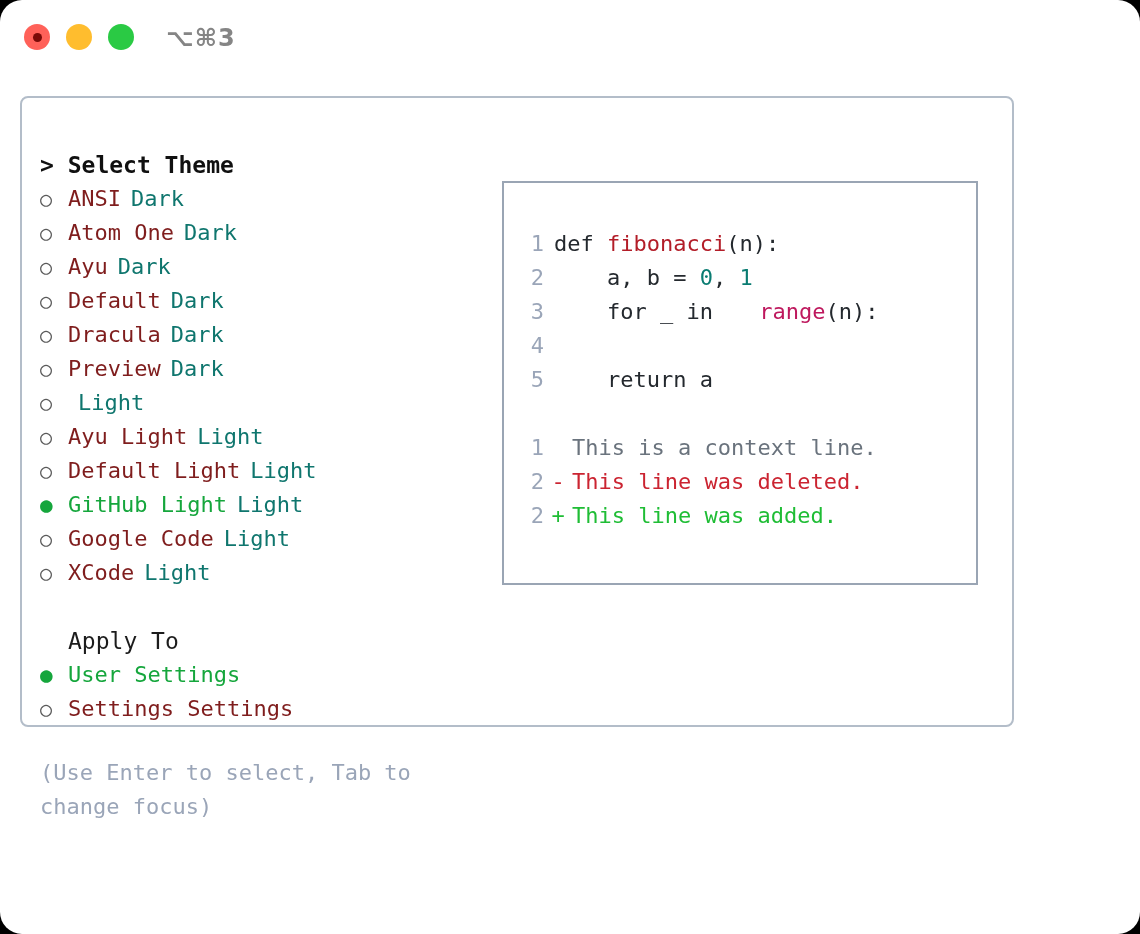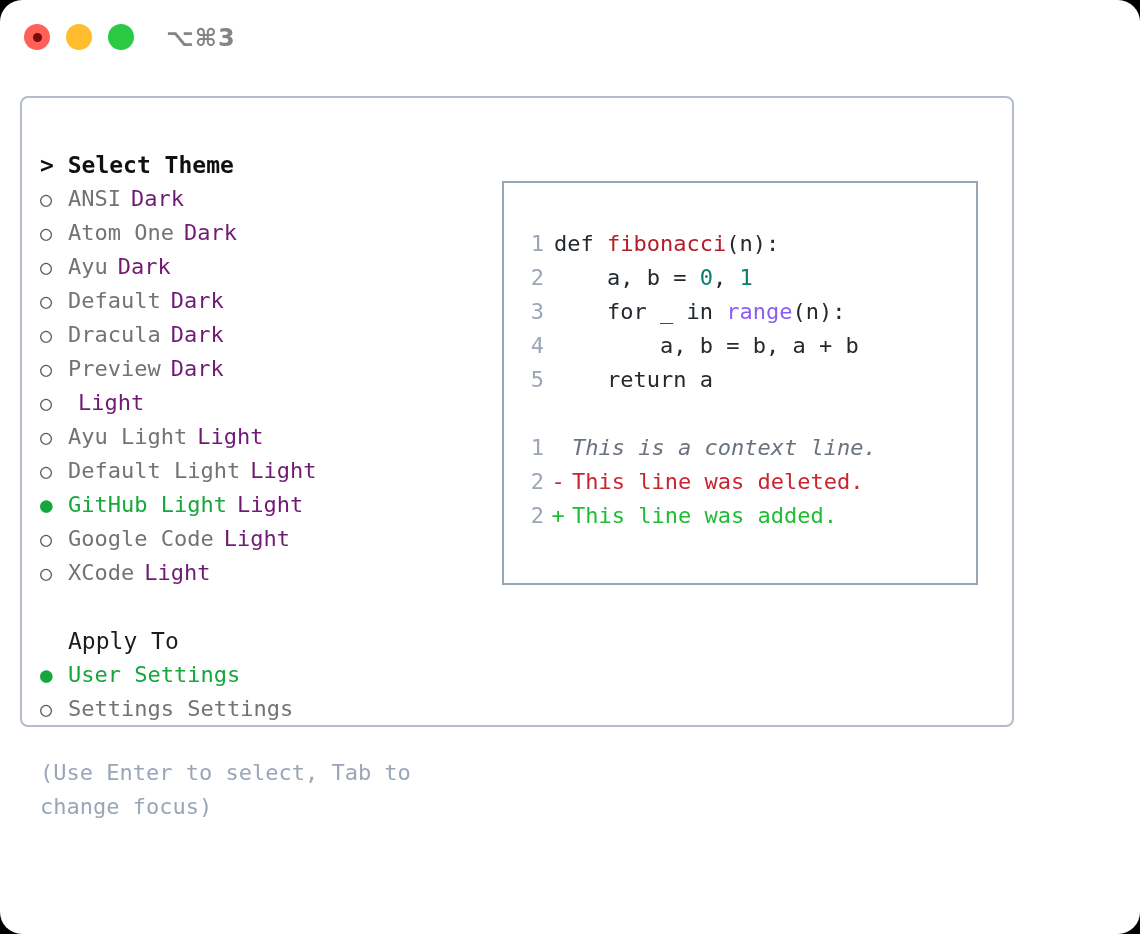--- a/index.html
+++ b/index.html
@@ -121,27 +121,27 @@
     flex: 0 0 28px;
     font-size: 20px;
     color: #5a5a5a;
     line-height: 34px;
   }
   .bullet.on {
     color: #15a63c;
     font-size: 21px;
   }
   .opt-label {
-    color: #737373;
+    color: #7f1d1d;
   }
   .opt.selected .opt-label {
     color: #15a63c;
   }
   .opt-tag {
-    color: #701a75;
+    color: #0f766e;
     padding-left: 10px;
   }
 
   .spacer-apply { height: 34px; }
   .spacer-hint  { height: 30px; }
 
   .hint {
     font-size: 22px;
     line-height: 34px;
     color: #9aa5b8;
@@ -186,40 +186,40 @@
     color: #9aa5b8;
     width: 22px;
     flex: 0 0 22px;
     text-align: right;
   }
   .ctext { padding-left: 10px; color: #24292e; }
 
   .tok-kw   { color: #24292e; }
   .tok-fn   { color: #b31d28; }
   .tok-num  { color: #0a7c72; }
-  .tok-call { color: #8b5cf6; }
+  .tok-call { color: #be185d; margin-left: 33px; }
   .tok-plain{ color: #24292e; }
 
   .diff-gap { height: 34px; }
 
   .diff-line {
     display: flex;
     align-items: baseline;
     font-size: 22px;
     line-height: 34px;
     height: 34px;
     white-space: pre;
     padding-left: 18px;
   }
   .dmark {
     width: 28px;
     flex: 0 0 28px;
     text-align: center;
   }
-  .diff-ctx  .dtext, .diff-ctx .dmark { color: #6a737d; font-style: italic; }
+  .diff-ctx  .dtext, .diff-ctx .dmark { color: #6a737d; }
   .diff-del  .dtext, .diff-del .dmark { color: #cb2431; }
   .diff-add  .dtext, .diff-add .dmark { color: #1fbd35; }
 </style>
 </head>
 <body>
 
 <div class="window">
 
   <div class="titlebar">
     <div class="lights">
@@ -265,21 +265,21 @@
       <div class="hint">(Use Enter to select, Tab to change focus)</div>
     </div>
 
     <div class="right-col">
 
       <div class="preview-box">
         <div id="code-block">
             <div class="code-line"><span class="lnum">1</span><span class="ctext"><span class="tok-kw">def </span><span class="tok-fn">fibonacci</span><span class="tok-plain">(n):</span></span></div>
             <div class="code-line"><span class="lnum">2</span><span class="ctext"><span class="tok-plain">    a, b = </span><span class="tok-num">0</span><span class="tok-plain">, </span><span class="tok-num">1</span></span></div>
             <div class="code-line"><span class="lnum">3</span><span class="ctext"><span class="tok-plain">    for _ in </span><span class="tok-call">range</span><span class="tok-plain">(n):</span></span></div>
-            <div class="code-line"><span class="lnum">4</span><span class="ctext"><span class="tok-plain">        a, b = b, a + b</span></span></div>
+            <div class="code-line"><span class="lnum">4</span></div>
             <div class="code-line"><span class="lnum">5</span><span class="ctext"><span class="tok-plain">    return a</span></span></div>
           </div>
         <div class="diff-gap"></div>
         <div id="diff-block">
             <div class="diff-line diff-ctx"><span class="lnum">1</span><span class="dmark"> </span><span class="dtext">This is a context line.</span></div>
             <div class="diff-line diff-del"><span class="lnum">2</span><span class="dmark">-</span><span class="dtext">This line was deleted.</span></div>
             <div class="diff-line diff-add"><span class="lnum">2</span><span class="dmark">+</span><span class="dtext">This line was added.</span></div>
           </div>
       </div>
     </div>

